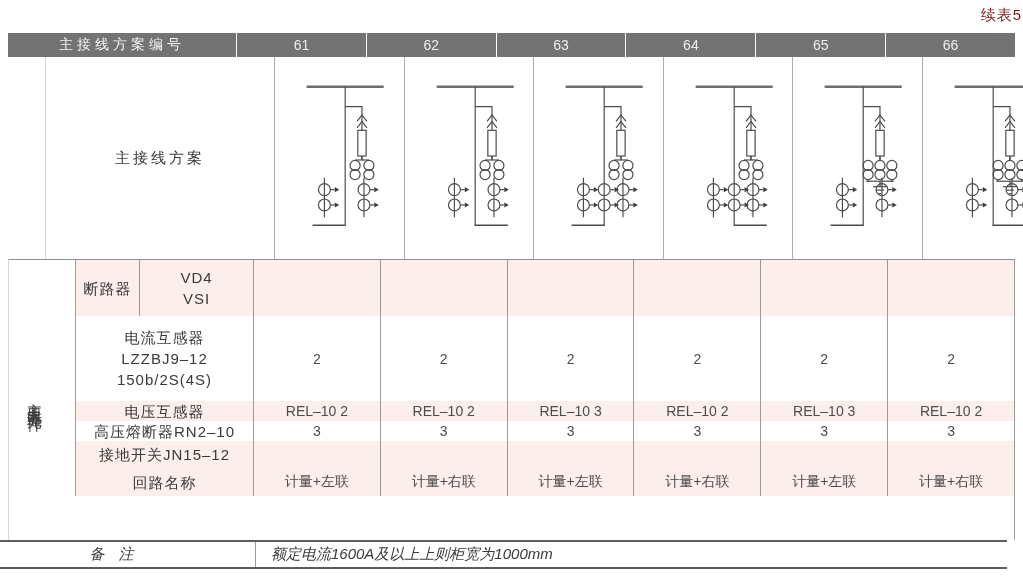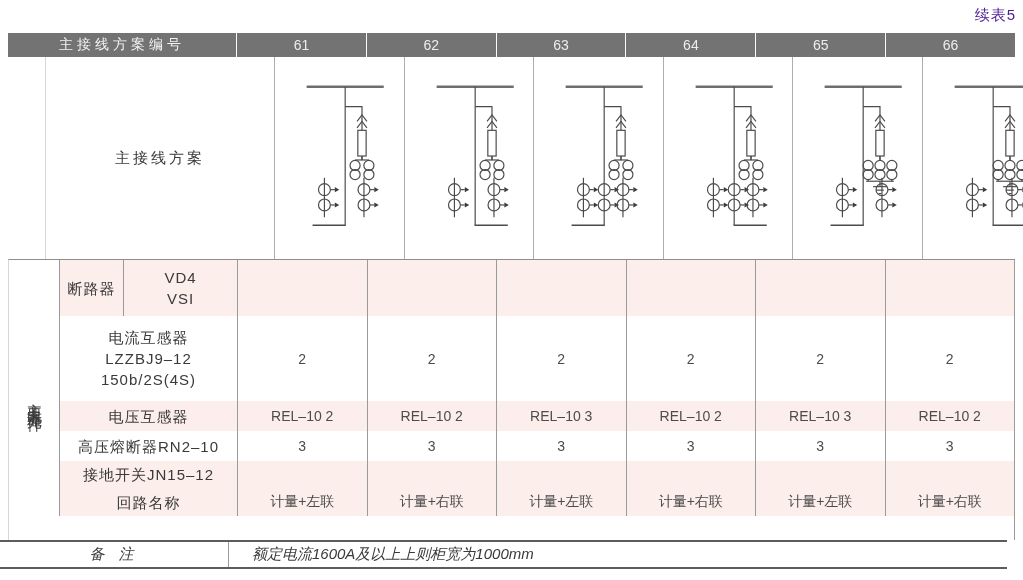--- a/index.html
+++ b/index.html
@@ -1,18 +1,18 @@
 <!DOCTYPE html>
 <html><head>
 <meta charset="utf-8">
 <style>
   html,body{margin:0;padding:0;background:#fff;}
   .sheet{position:relative;width:1023px;height:580px;background:#ffffff;
          font-family:"Liberation Sans","DejaVu Sans",sans-serif;color:#3a3a3a;overflow:hidden;}
-  .cont-label{position:absolute;top:6px;right:7px;font-size:15px;color:#4c1d95;letter-spacing:1px;}
+  .cont-label{position:absolute;top:6px;right:1px;font-size:15px;color:#7f1d1d;letter-spacing:1px;}
 
   
   .hdr{position:absolute;left:8px;top:33px;width:1007px;height:24px;background:#737373;display:flex;}
   .hdr-label{width:228px;display:flex;align-items:center;justify-content:center;
              color:#f3f3f3;font-size:14px;letter-spacing:4px;}
   .hdr-num{flex:1;display:flex;align-items:center;justify-content:center;color:#ededed;
            font-size:14px;border-left:1px solid #fafafa;}
 
   
   .dgr{position:absolute;left:8px;top:57px;width:1007px;height:202px;display:flex;
@@ -24,39 +24,39 @@
 
   
   .tbody{position:absolute;left:8px;top:259px;width:1007px;height:281px;
          border-top:1px solid #8e8e8e;border-right:1px solid #9a9a9a;border-left:1px solid #d6d6d6;
          box-sizing:border-box;}
   .grp-col{position:absolute;left:0;top:0;bottom:0;width:50px;background:#fff;
            display:flex;align-items:center;justify-content:center;}
   .grp-text{writing-mode:vertical-rl;text-orientation:upright;font-size:15px;
             letter-spacing:3px;color:#3a3a3a;}
   .rows{margin-left:50px;height:100%;}
-  .crow{display:flex;}
-  .h56{height:56px}.h85{height:85px}.h30{height:30px}.h27{height:27px}.h25{height:25px}.h28{height:28px}
+  .crow{display:flex;margin-left:16px;}
+  .h56{height:56px}.h85{height:85px}.h30{height:20px}.h27{height:27px}.h25{height:25px}.h28{height:28px}
   .pink{background:#fceeea;}
   .lbl{box-sizing:border-box;border-left:1px solid #9a9a9a;display:flex;flex-direction:column;
        align-items:center;justify-content:center;font-size:15px;color:#3a3a3a;letter-spacing:1px;
        text-align:center;line-height:21px;}
   .lbl-wide{width:178px;}
   .bk1{width:64px;}
   .bk2{width:114px;}
   .val{flex:1;box-sizing:border-box;border-left:1px solid #9a9a9a;display:flex;
        align-items:center;justify-content:center;font-size:14px;color:#4c4c4c;}
 
   
   .remark{position:absolute;left:0;top:540px;width:1007px;height:25px;
           border-top:2px solid #5c5c5c;border-bottom:2px solid #5c5c5c;display:flex;font-style:italic;}
   .remark-label{width:228px;display:flex;align-items:center;justify-content:center;
                 font-size:15px;letter-spacing:5px;color:#3a3a3a;}
   .remark-text{flex:1;box-sizing:border-box;border-left:1px solid #9a9a9a;display:flex;
-               align-items:center;padding-left:23px;font-size:15px;color:#3a3a3a;}
+               align-items:center;padding-left:15px;font-size:15px;color:#3a3a3a;margin-left:27px;}
 </style>
 </head>
 <body>
 
 <div class="sheet">
 
   <div class="cont-label">续表5</div>
 
   <div class="hdr">
     <div class="hdr-label">主接线方案编号</div>

